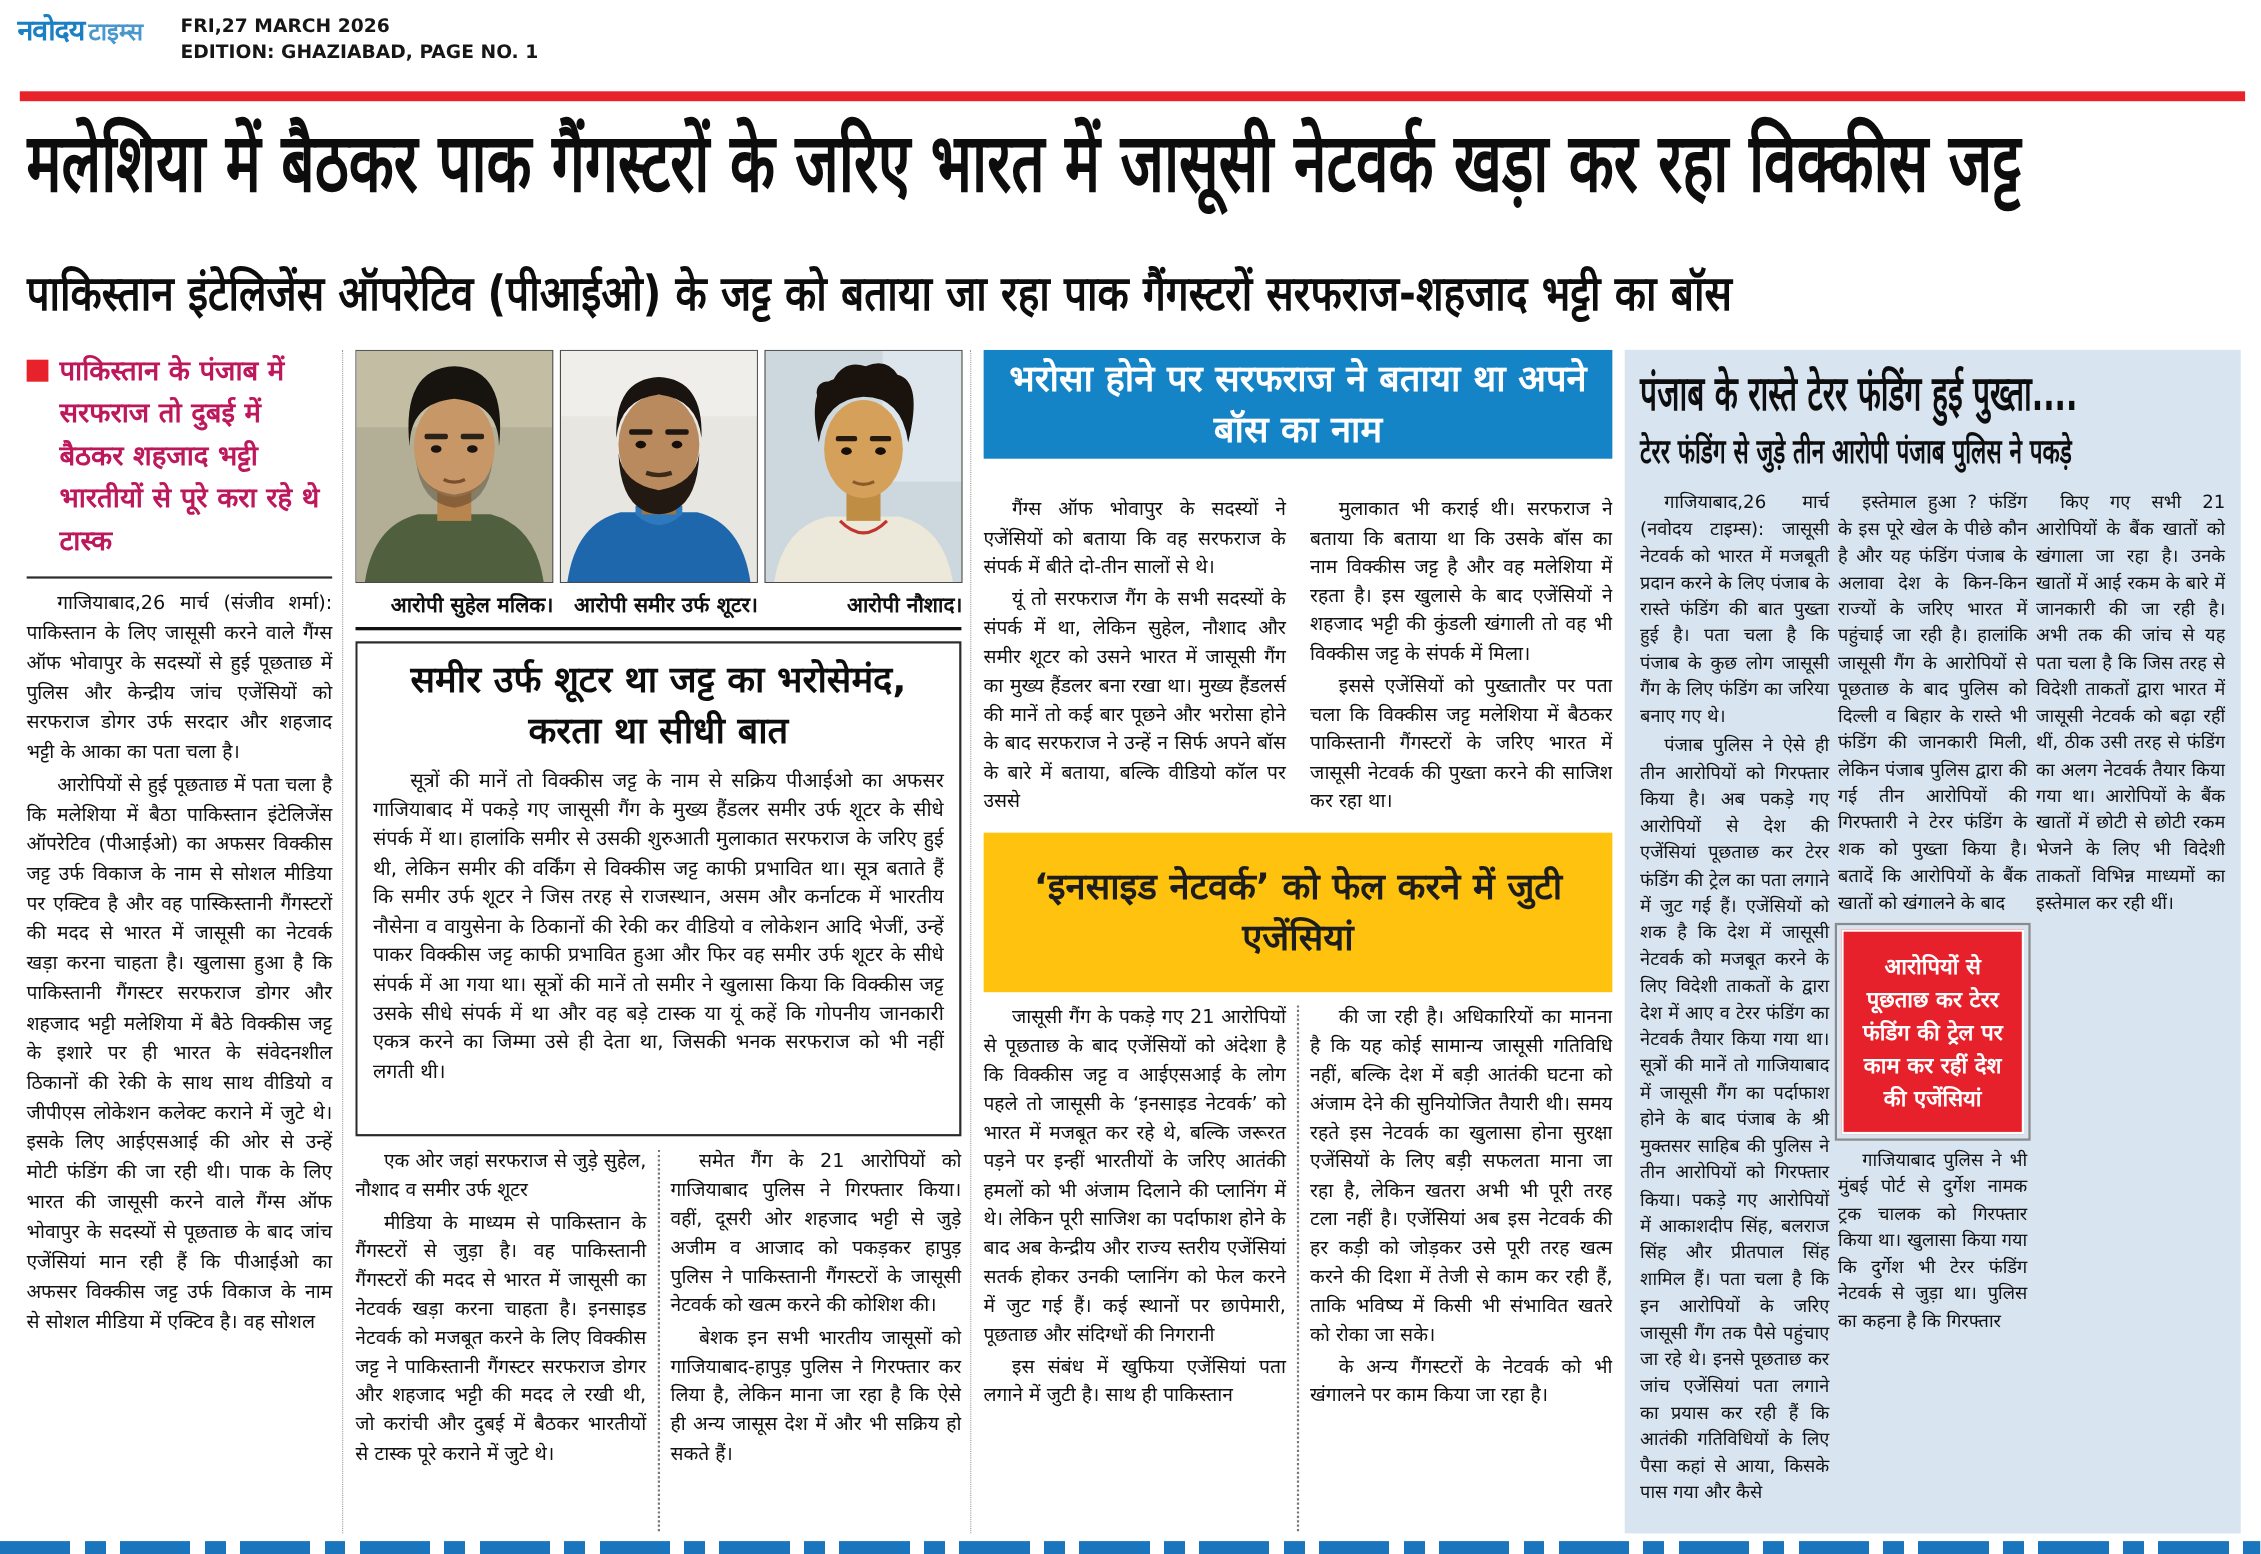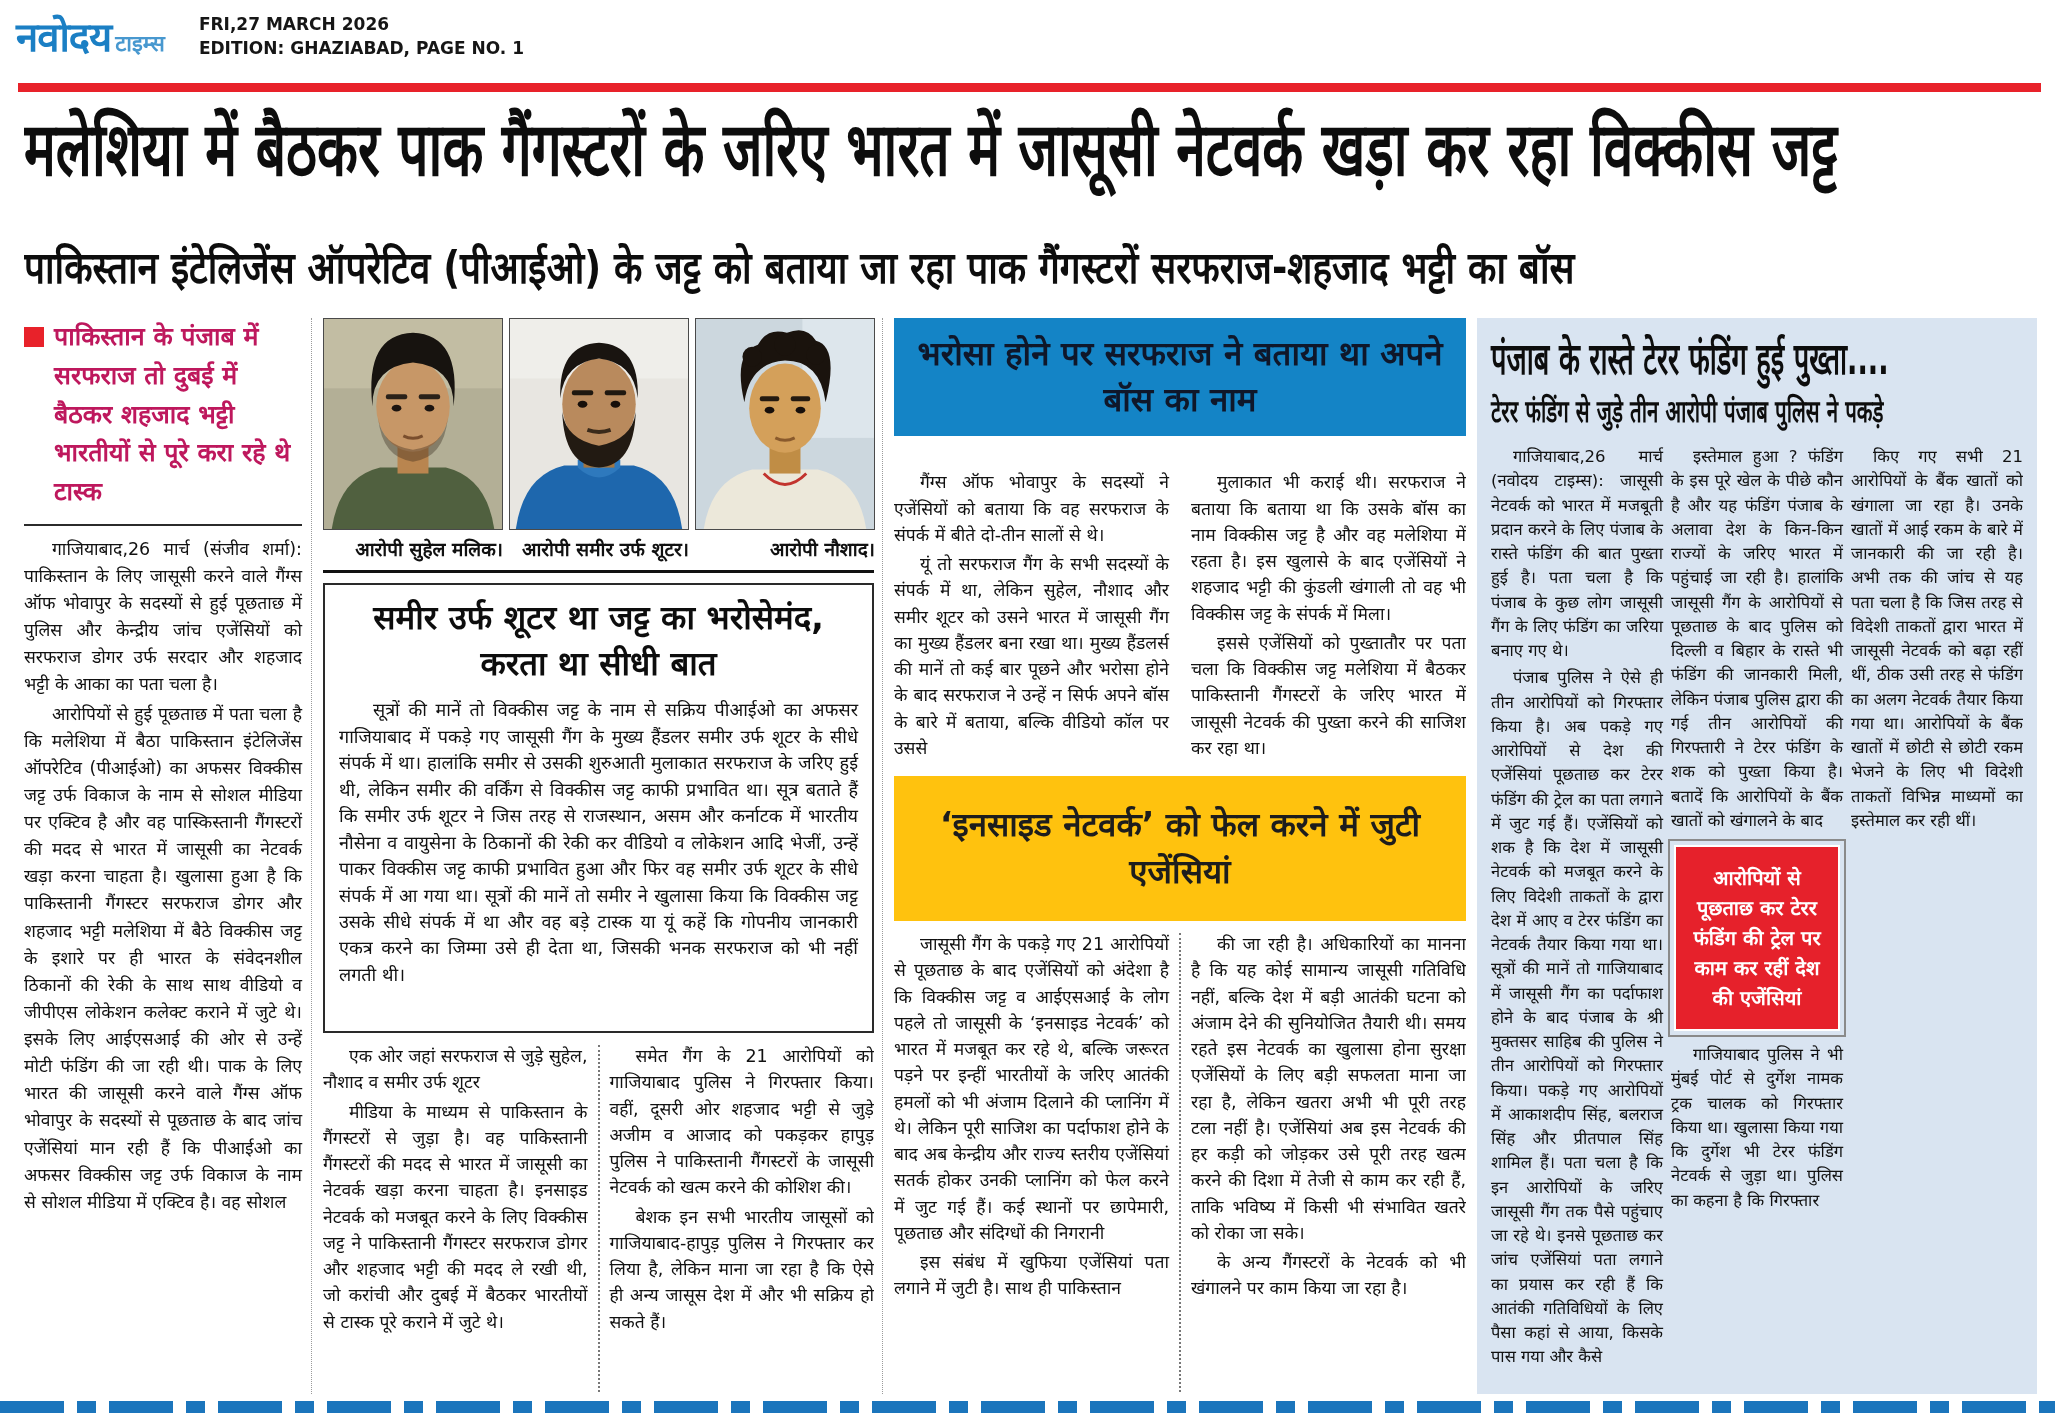--- a/index.html
+++ b/index.html
@@ -10,21 +10,21 @@
   *{box-sizing:border-box;}
   html,body{margin:0;padding:0;}
   body{
     width:2055px;height:1413px;position:relative;overflow:hidden;
     background:#ffffff;color:#111;
     font-family:"DejaVu Sans","Liberation Sans",sans-serif;
   }
   
   .masthead{position:absolute;top:8px;left:16px;display:flex;gap:34px;align-items:flex-start;}
   .logo{display:flex;align-items:baseline;gap:4px;}
-  .logo-main{font-size:40px;font-weight:800;color:var(--brand-blue);letter-spacing:-1px;}
+  .logo-main{font-size:26px;font-weight:800;color:var(--brand-blue);letter-spacing:-1px;}
   .logo-sub{font-size:22px;font-weight:600;color:var(--brand-blue);opacity:.8;}
   .issue-info{font-size:17px;font-weight:700;line-height:1.4;padding-top:5px;color:#161616;}
   .red-rule{position:absolute;top:83px;left:18px;right:14px;height:9px;background:var(--rule-red);}
   
   .main-headline{
     position:absolute;top:100px;left:24px;width:2010px;height:128px;margin:0;overflow:hidden;
     font-size:74px;font-weight:800;line-height:1.35;white-space:nowrap;
     transform:scaleX(.72);transform-origin:left top;width:2800px;color:#0d0d0d;
   }
   .sub-headline{
@@ -57,21 +57,21 @@
   .boxed-article h3{margin:0 0 10px;text-align:center;font-size:33px;font-weight:800;line-height:1.4;color:#0d0d0d;}
   .boxed-article p{font-size:18px;line-height:1.47;text-align:justify;margin:0;text-indent:34px;}
   .twocol{display:flex;flex:1;overflow:hidden;}
   .tc{flex:1;font-size:17.5px;line-height:1.5;text-align:justify;}
   .tc p{margin:0 0 3px;text-indent:26px;}
   .vdiv{border-left:2px dotted #777;margin:2px 10px;}
   
   .col-middle{display:flex;flex-direction:column;}
   .banner{flex:none;display:flex;align-items:center;justify-content:center;text-align:center;
     font-weight:800;font-size:33px;line-height:1.4;padding:4px 16px;}
-  .banner-blue{background:var(--banner-blue);color:#0f172a;margin-bottom:10px;height:118px;}
+  .banner-blue{background:var(--banner-blue);color:#ffffff;margin-bottom:10px;height:99px;}
   .banner-yellow{background:var(--banner-yellow);color:#1d1d1d;margin:12px 0 10px;height:145px;}
   .twocol.fixed{flex:none;height:318px;align-items:flex-end;}
   
   .col-right{background:var(--panel-blue);padding:12px 14px 8px;display:flex;flex-direction:column;}
   .panel-headline{margin:0;font-size:44px;font-weight:800;line-height:1.3;white-space:nowrap;overflow:visible;
     transform:scaleX(.62);transform-origin:left top;width:160%;color:#0d0d0d;}
   .panel-subhead{margin:4px 0 12px;font-size:31px;font-weight:800;line-height:1.35;white-space:nowrap;
     transform:scaleX(.66);transform-origin:left top;width:150%;color:#0d0d0d;}
   .panel-cols{display:flex;gap:8px;flex:1;overflow:hidden;}
   .pc{flex:1;font-size:16.5px;line-height:1.47;text-align:justify;}

